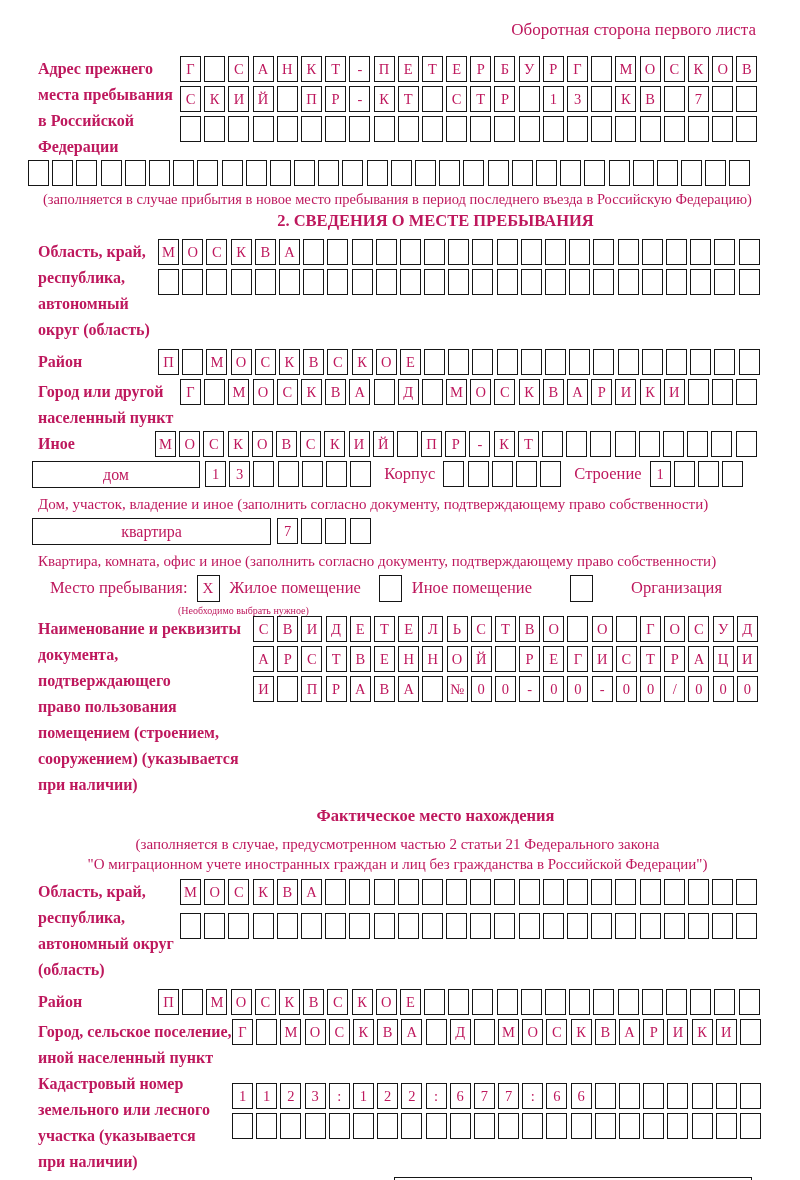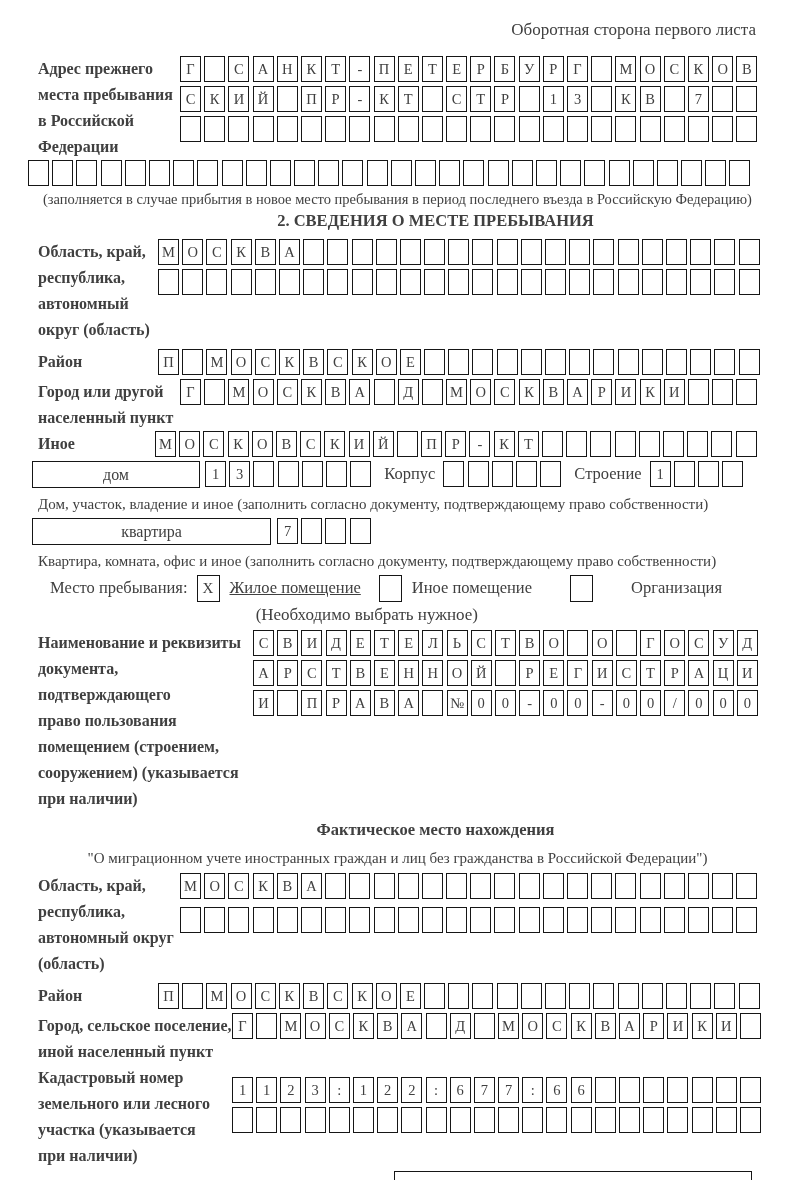--- a/index.html
+++ b/index.html
@@ -1,18 +1,18 @@
 <!DOCTYPE html>
 <html><head>
 <meta charset="utf-8">
 <style>
   html,body { margin:0; padding:0; background:#fff; }
   .page {
     width:800px; height:1180px; position:relative; background:#ffffff;
-    font-family:"Liberation Serif","DejaVu Serif",serif; color:#404040;
+    font-family:"Liberation Serif","DejaVu Serif",serif; color:#be185d;
     box-sizing:border-box; padding:20px 0 0 38px; overflow:hidden;
   }
   .title { text-align:right; padding-right:44px; font-size:17px; margin-bottom:16px; }
   .flexrow { display:flex; align-items:flex-start; }
   .label { font-size:16px; line-height:26px; white-space:pre-line; flex:none;font-weight:bold; }
   .w142 { width:142px; } .w120 { width:120px; } .w117 { width:117px; }
   .w215 { width:215px; } .w194 { width:194px; }
   .cells-col { display:flex; flex-direction:column; }
   .cellrow { display:flex; margin-bottom:4px; }
   .cell {
@@ -31,22 +31,22 @@
   }
   .houserow { display:flex; align-items:flex-start; margin-left:-6px; margin-bottom:5px; }
   .inlinelabel { font-size:16.5px; margin-top:3px; flex:none; }
   .chkrow { display:flex; align-items:flex-start; margin-top:4px; }
   .chk {
     box-sizing:border-box; flex:none; width:23px; height:27px;
     border:1.6px solid #161616; display:flex; align-items:center; justify-content:center;
     font-size:15px;
   }
   .chklabel { font-size:16.5px; margin-top:3px;margin-left:12px; }
-  .optA { margin:3px 18px 0 10px;text-decoration:underline; } .optB { margin:3px 24px 0 10px; } .optC { margin:3px 0 0 38px; }
-  .chknote { width:300px; margin-left:140px; text-align:right; font-size:17px; margin-top:3px; margin-bottom:5px; }
+  .optA { margin:3px 18px 0 10px; } .optB { margin:3px 24px 0 10px; } .optC { margin:3px 0 0 38px; }
+  .chknote { width:300px; margin-left:140px; text-align:left; font-size:10px; margin-top:3px; }
   .mt6 { margin-top:6px; }
   .stampbox {
     box-sizing:border-box; width:358px; height:175px; border:1.6px solid #161616;
     margin-left:356px; margin-top:2px; background:#fff;
   }
   .actnote { font-size:15px; line-height:20px; }
   .cadcells { margin-top:12px; }
 </style>
 </head>
 <body>
@@ -458,20 +458,21 @@
           <span class="cell">0</span>
           <span class="cell">/</span>
           <span class="cell">0</span>
           <span class="cell">0</span>
           <span class="cell">0</span>
         </div>
     </div>
   </div>
 
   <div class="secheader fullwidth" style="margin-top:8px;">Фактическое место нахождения</div>
+  <div class="actnote fullwidth">(заполняется в случае, предусмотренном частью 2 статьи 21 Федерального закона</div>
   <div class="actnote fullwidth" style="margin-bottom:5px;">"О миграционном учете иностранных граждан и лиц без гражданства в Российской Федерации")</div>
 
   <div class="flexrow">
     <div class="label w142">Область, край,
 республика,
 автономный округ
 (область)</div>
     <div class="cells-col">
       <div class="cellrow">
           <span class="cell">М</span>

